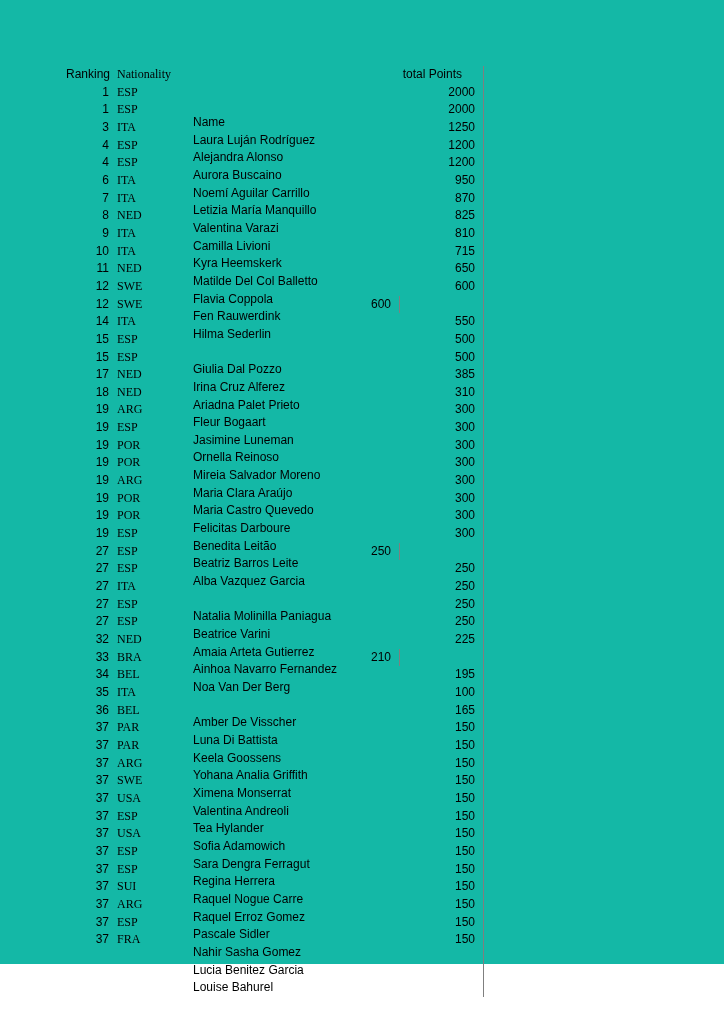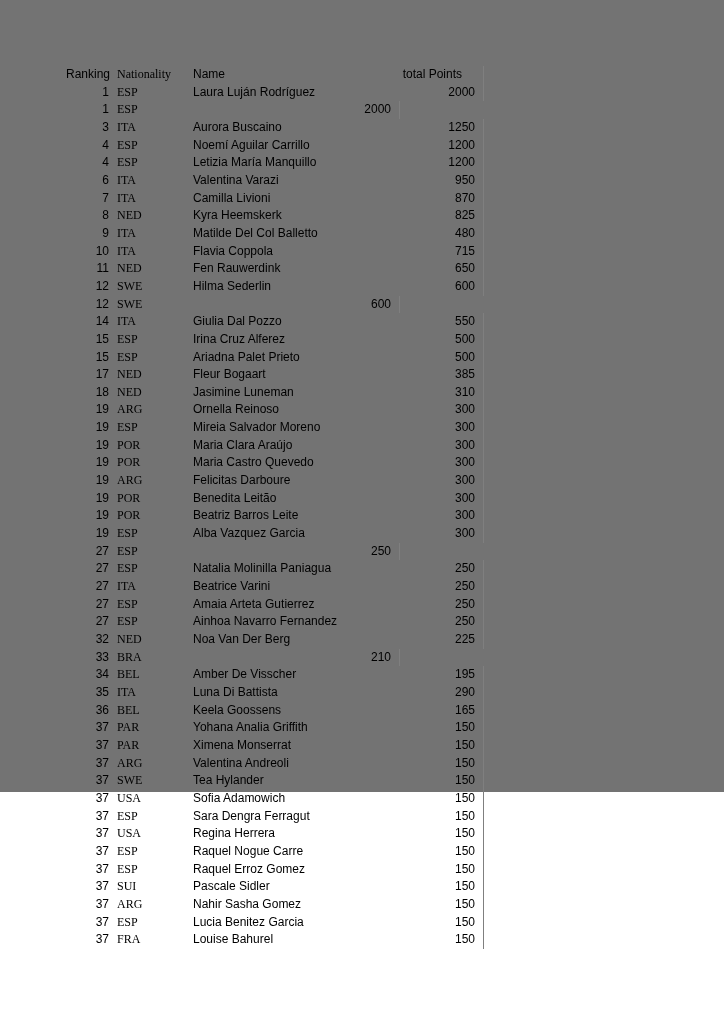--- a/index.html
+++ b/index.html
@@ -10,39 +10,39 @@
   body {
     width: 724px;
     height: 1024px;
     font-family: "Liberation Sans", "DejaVu Sans", sans-serif;
     color: #000000;
     overflow: hidden;
   }
   .page {
     position: relative;
     width: 724px;
-    height: 792px;
+    height: 964px;
     box-sizing: border-box;
     padding: 66px 0 0 66px;
-    background: #737373;
+    background: #14b8a6;
   }
   .rank-table {
     width: 418px;
   }
   .row {
     display: grid;
     grid-template-columns: 43px 84px 207px 84px;
     height: 17.67px;
     line-height: 17.67px;
     font-size: 12px;
     white-space: nowrap;
   }
   .c-rank  { text-align: right; }
   .c-nat   { padding-left: 8px; box-sizing: border-box; font-family: Liberation Serif, serif; }
-  .c-name  { padding-left: 0; }
+  .c-name  { padding-left: 0; margin-top: 48px; }
   .c-pts   {
     text-align: right;
     border-right: 1px solid #7f7f7f;
     padding-right: 8px;
     box-sizing: border-box;
   }
   .header .c-rank { text-align: left; overflow: visible; }
   .header .c-pts  { padding-right: 21px; }
 </style>
 </head>
@@ -59,20 +59,21 @@
     <div id="table-body">
         <div class="row">
           <span class="c-rank">1</span>
           <span class="c-nat">ESP</span>
           <span class="c-name">Laura Luján Rodríguez</span>
           <span class="c-pts">2000</span>
         </div>
         <div class="row">
           <span class="c-rank">1</span>
           <span class="c-nat">ESP</span>
+          <span class="c-name">Alejandra Alonso</span>
           <span class="c-pts">2000</span>
         </div>
         <div class="row">
           <span class="c-rank">3</span>
           <span class="c-nat">ITA</span>
           <span class="c-name">Aurora Buscaino</span>
           <span class="c-pts">1250</span>
         </div>
         <div class="row">
           <span class="c-rank">4</span>
@@ -101,21 +102,21 @@
         <div class="row">
           <span class="c-rank">8</span>
           <span class="c-nat">NED</span>
           <span class="c-name">Kyra Heemskerk</span>
           <span class="c-pts">825</span>
         </div>
         <div class="row">
           <span class="c-rank">9</span>
           <span class="c-nat">ITA</span>
           <span class="c-name">Matilde Del Col Balletto</span>
-          <span class="c-pts">480</span>
+          <span class="c-pts">810</span>
         </div>
         <div class="row">
           <span class="c-rank">10</span>
           <span class="c-nat">ITA</span>
           <span class="c-name">Flavia Coppola</span>
           <span class="c-pts">715</span>
         </div>
         <div class="row">
           <span class="c-rank">11</span>
           <span class="c-nat">NED</span>
@@ -254,21 +255,21 @@
         <div class="row">
           <span class="c-rank">34</span>
           <span class="c-nat">BEL</span>
           <span class="c-name">Amber De Visscher</span>
           <span class="c-pts">195</span>
         </div>
         <div class="row">
           <span class="c-rank">35</span>
           <span class="c-nat">ITA</span>
           <span class="c-name">Luna Di Battista</span>
-          <span class="c-pts">290</span>
+          <span class="c-pts">100</span>
         </div>
         <div class="row">
           <span class="c-rank">36</span>
           <span class="c-nat">BEL</span>
           <span class="c-name">Keela Goossens</span>
           <span class="c-pts">165</span>
         </div>
         <div class="row">
           <span class="c-rank">37</span>
           <span class="c-nat">PAR</span>

